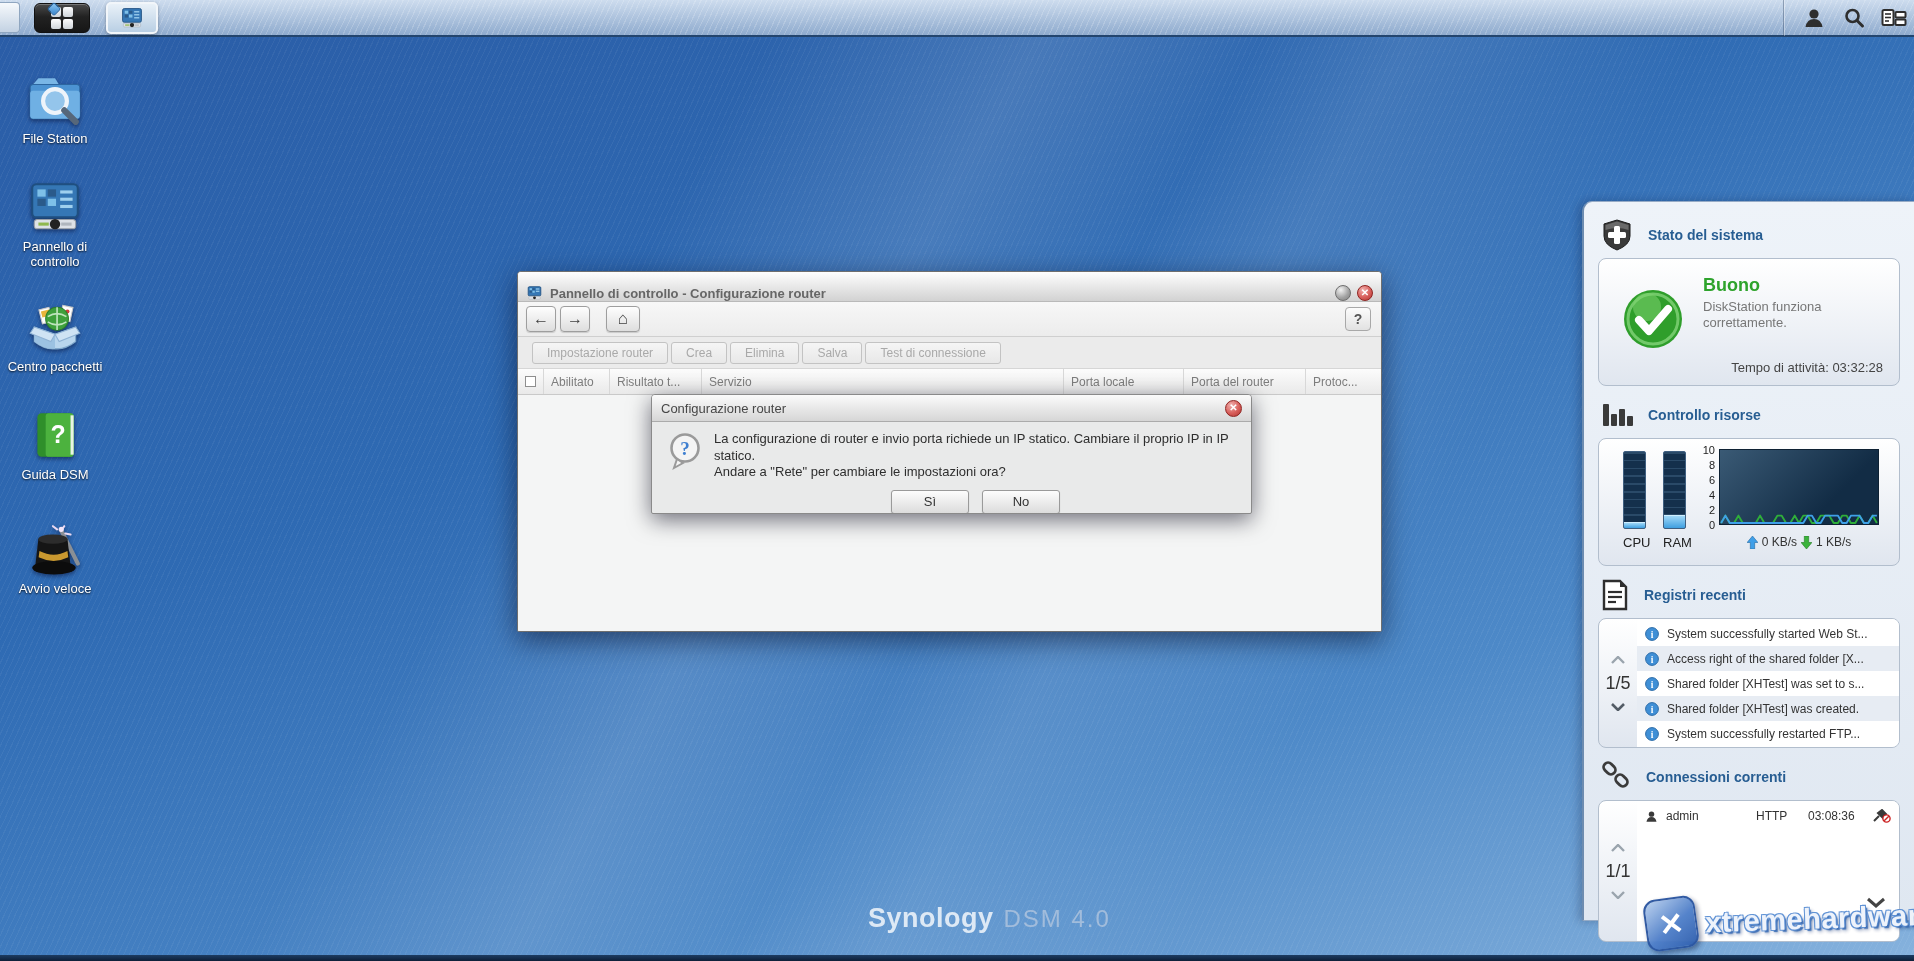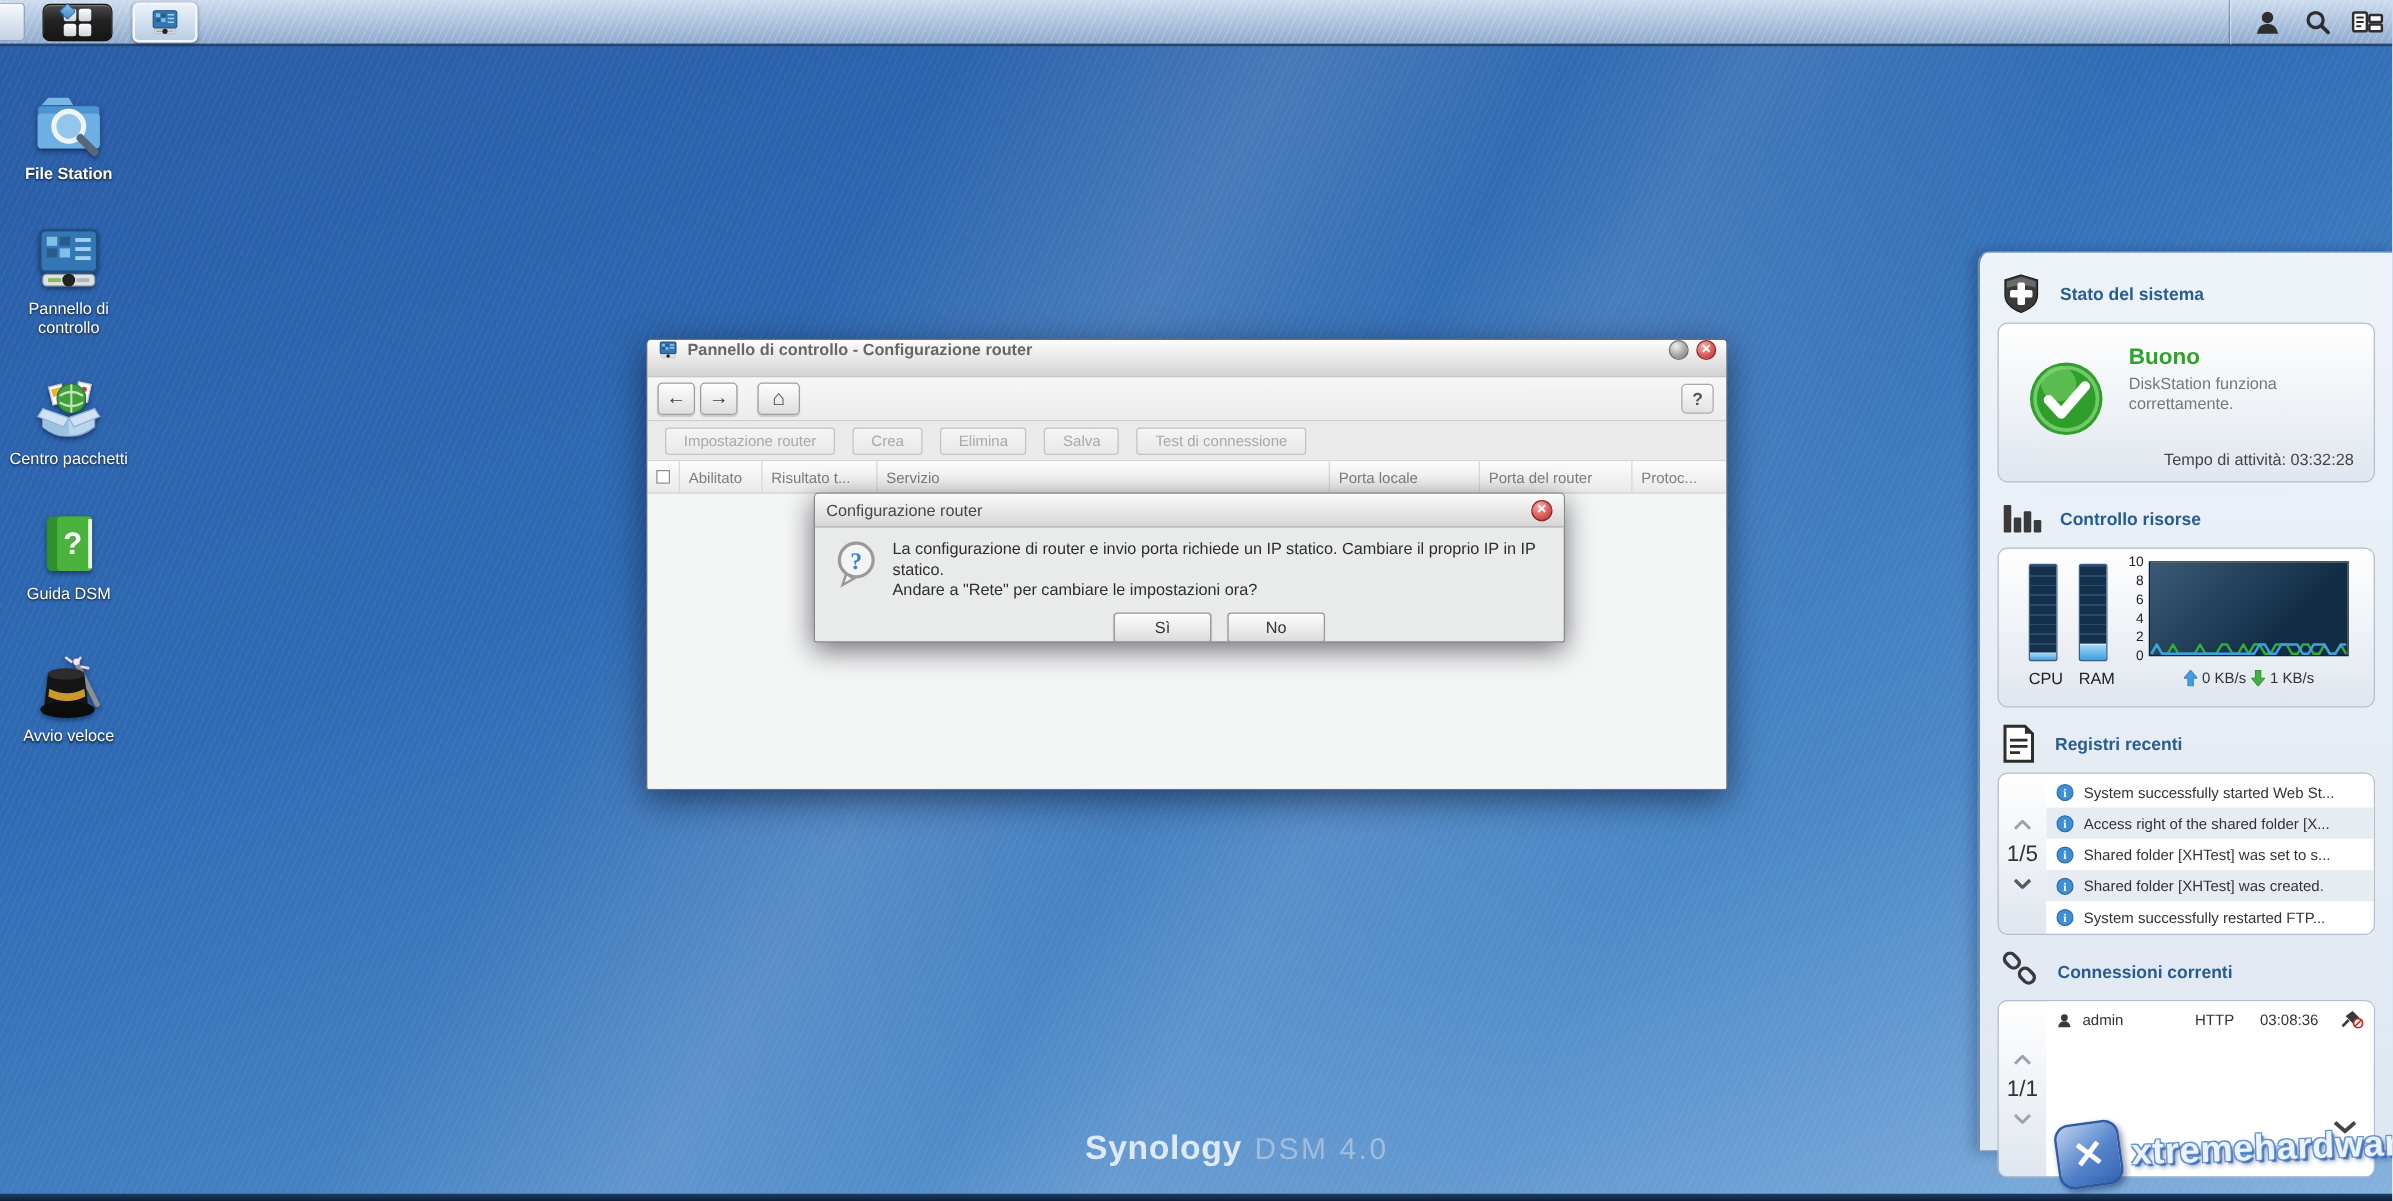--- a/index.html
+++ b/index.html
@@ -62,21 +62,21 @@
   .syno-name{ font-size:27px; font-weight:bold; color:rgba(248,250,253,0.82);
     letter-spacing:0.5px; }
   .syno-ver{ font-size:24px; color:rgba(195,208,226,0.65); margin-left:10px;
     letter-spacing:2px; }
 
   
   .app-window{ position:absolute; left:517px; top:271px; width:865px; height:361px;
     z-index:5; border:1px solid #6f6f6f; border-radius:4px 4px 2px 2px;
     box-shadow:0 8px 28px rgba(0,0,20,0.5); background:#f5f6f6; overflow:hidden; }
   .win-titlebar{ height:30px; background:linear-gradient(#fefefe,#d2d2d2);
-    border-bottom:1px solid #b9b9b9; display:flex; align-items:flex-start; padding:0 8px; }
+    border-bottom:1px solid #b9b9b9; display:flex; align-items:flex-end; padding:0 8px; }
   .win-title{ font-size:13px; font-weight:bold; color:#666; margin-left:7px; flex:1;
     white-space:nowrap; }
   .ball{ width:16px; height:16px; border-radius:50%; margin-left:6px; cursor:pointer;
     position:relative; }
   .ball-min{ background:radial-gradient(circle at 35% 28%, #f2f2f2, #a2a2a2 58%, #7e7e7e);
     border:1px solid #6f6f6f; }
   .ball-close{ background:radial-gradient(circle at 35% 28%, #f0b0ae, #d85f5b 55%, #b03431);
     border:1px solid #8f2421; color:#fff; font-size:10px; font-weight:bold;
     display:flex; align-items:center; justify-content:center; line-height:1; }
   .win-nav{ height:35px; background:linear-gradient(#f7f7f7,#ececec);
@@ -85,21 +85,21 @@
   .nav-btn{ width:30px; height:26px; border:1px solid #9e9e9e; border-radius:4px;
     background:linear-gradient(#fefefe,#dedede); color:#3f3f3f; font-size:16px;
     font-weight:bold; display:flex; align-items:center; justify-content:center;
     margin-right:4px; cursor:pointer; box-shadow:0 1px 1px rgba(0,0,0,0.15); }
   .nav-home{ margin-left:12px; width:34px; font-size:17px; }
   .help-btn{ position:absolute; right:10px; width:26px; height:24px;
     border:1px solid #a8a8a8; border-radius:4px; background:linear-gradient(#fcfcfc,#e2e2e2);
     color:#555; font-size:14px; font-weight:bold; display:flex; align-items:center;
     justify-content:center; cursor:pointer; }
   .win-toolbar{ height:32px; background:#ebebeb; border-bottom:1px solid #d6d6d6;
-    display:flex; align-items:center; padding:0 14px; gap:14px; }
+    display:flex; align-items:center; padding:0 14px; gap:3px; }
   .tool-btn{ height:22px; padding:0 14px; border:1px solid #c3c3c3; border-radius:3px;
     background:linear-gradient(#f5f5f5,#e8e8e8); color:#a9a9a9; font-size:12px;
     display:flex; align-items:center; white-space:nowrap; }
   .win-thead{ height:26px; background:linear-gradient(#fcfcfc,#e9e9e9);
     border-bottom:1px solid #c9c9c9; display:flex; align-items:center; font-size:12px;
     color:#7d7d7d; }
   .th{ height:100%; display:flex; align-items:center; padding-left:7px;
     border-right:1px solid #d8d8d8; overflow:hidden; white-space:nowrap; }
   .th-cb{ width:26px; justify-content:center; padding-left:0; }
   .cbox{ width:11px; height:11px; background:#fff; border:1px solid #8e8e8e; }
@@ -241,21 +241,21 @@
           <line x1="4" y1="7" x2="10" y2="7" stroke="#2e2e2e" stroke-width="1.6"></line>
           <line x1="4" y1="10.5" x2="10" y2="10.5" stroke="#2e2e2e" stroke-width="1.6"></line>
           <line x1="4" y1="14" x2="8" y2="14" stroke="#2e2e2e" stroke-width="1.6"></line>
           <rect x="14.5" y="5" width="10" height="5.5" rx="1" fill="#fff" stroke="#2e2e2e" stroke-width="2"></rect>
           <rect x="14.5" y="12.5" width="10" height="5.5" rx="1" fill="#fff" stroke="#2e2e2e" stroke-width="2"></rect>
         </svg>
       </div>
     </div>
   </div>
 
-  <div class="dicon" style="left:0px; top:70px;font-weight:bold;">
+  <div class="dicon" style="left:0px; top:70px;">
     <svg class="dicon-img" viewBox="0 0 56 56">
       <path d="M5 16 l7 -8 h16 l5 8 z" fill="#79b6e6"></path>
       <rect x="4" y="14" width="48" height="33" rx="3" fill="#4c93d2" stroke="#2c66a0"></rect>
       <rect x="4" y="20" width="48" height="27" rx="3" fill="#6fb0e4"></rect>
       <circle cx="28" cy="30" r="11.5" fill="rgba(235,244,252,0.3)" stroke="#eef4fa" stroke-width="4"></circle>
       <line x1="37" y1="39" x2="48" y2="50" stroke="#56677a" stroke-width="6" stroke-linecap="round"></line>
     </svg>
     <div class="dicon-label">File Station</div>
   </div>
 

